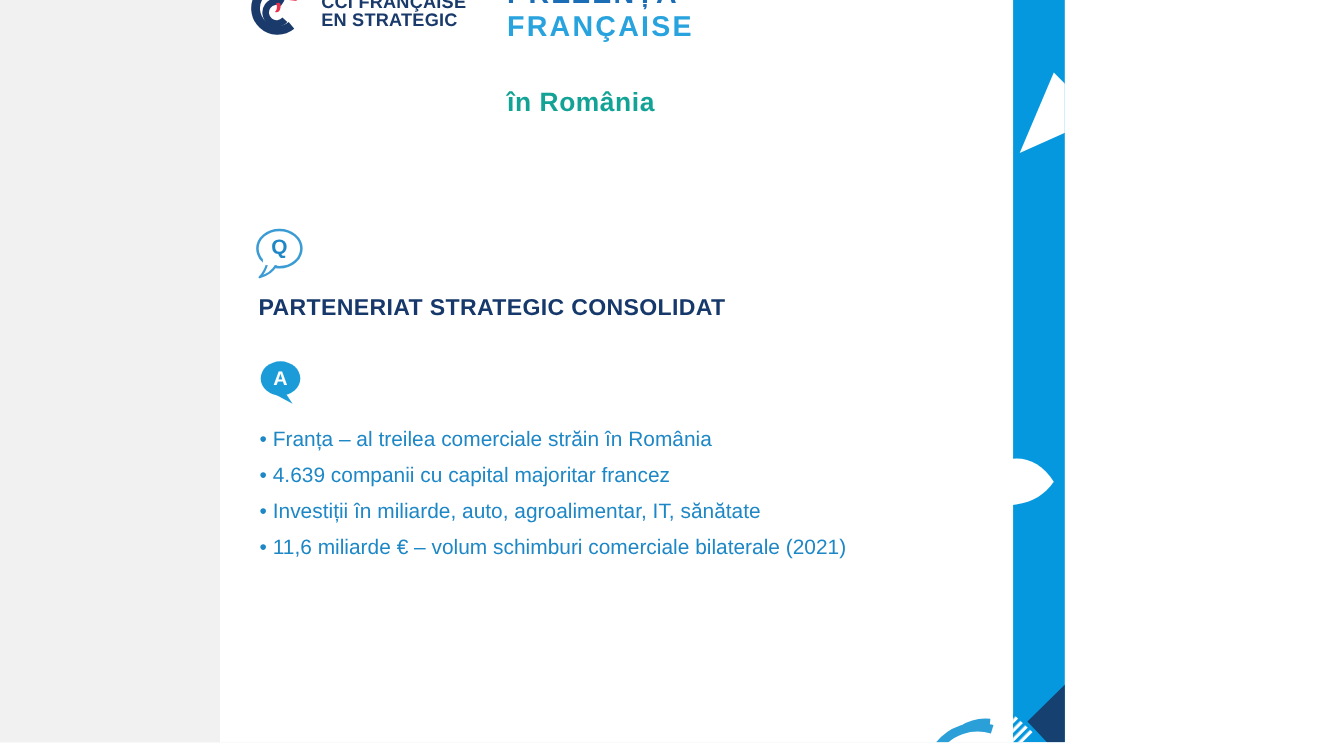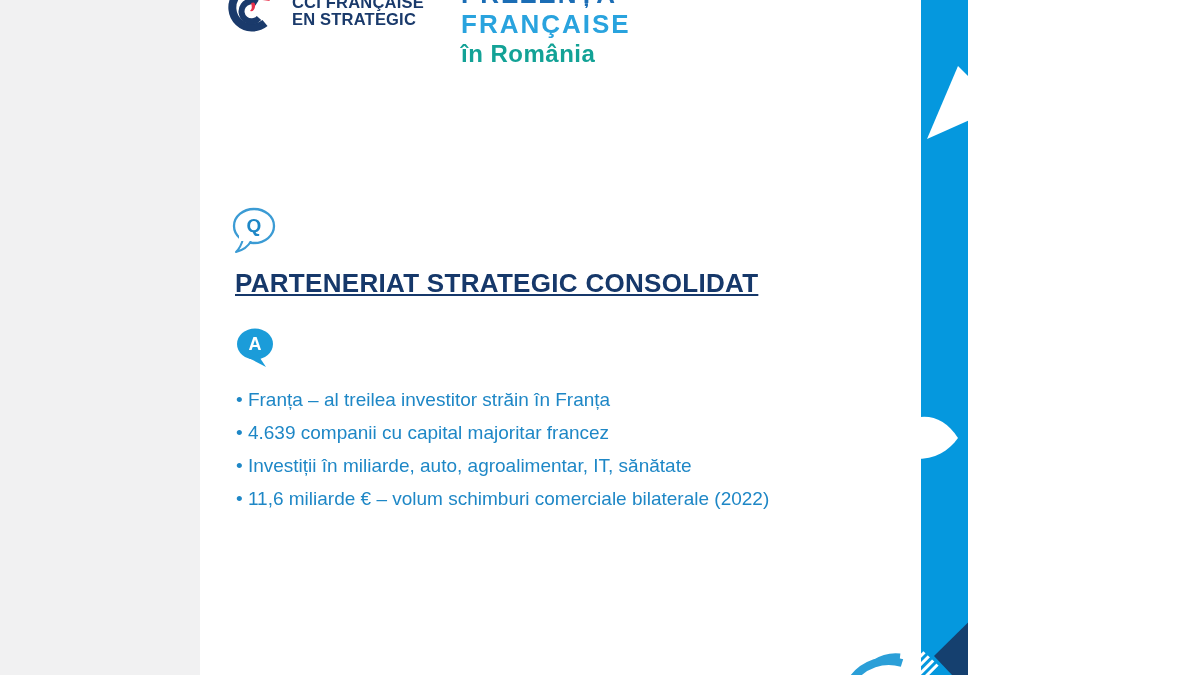--- a/index.html
+++ b/index.html
@@ -26,37 +26,38 @@
   
   .title{position:absolute;left:261px;top:-21px;white-space:nowrap;}
   .title .t1,.title .t2{
     font-size:26px;font-weight:bold;line-height:30px;letter-spacing:2px;
   }
   .title .t1{color:#1b6db5;}
   .title .t2{color:#29a3de;}
   .title .t3{
     font-size:24px;font-weight:bold;line-height:30px;letter-spacing:0.5px;
     color:#13a296;
+    margin-top:40px;
   }
   
   .bubble{position:absolute;}
   .bubble svg{position:absolute;left:0;top:0;}
   .bubble .letter{
     position:absolute;display:flex;align-items:center;justify-content:center;
     font-weight:bold;
   }
   .q-bubble{left:31px;top:206px;width:50px;height:50px;}
   .q-bubble .letter{left:3px;top:3px;width:40px;height:34px;font-size:19px;color:#1e87c6;}
   .a-bubble{left:36px;top:327px;width:46px;height:46px;}
   .a-bubble .letter{left:1px;top:2px;width:36px;height:30px;font-size:18px;color:#ffffff;}
   
   .heading{
     position:absolute;left:35px;top:268px;
-    font-size:26px;font-weight:bold;letter-spacing:0.3px;
-    color:#16386a;white-space:nowrap;text-decoration:underline;
+    font-size:21px;font-weight:bold;letter-spacing:0.3px;
+    color:#16386a;white-space:nowrap;
   }
   .bullets{
     position:absolute;left:36px;top:383px;
     font-size:19px;line-height:33px;color:#1e87c6;white-space:nowrap;
   }
   
   .band-svg{position:absolute;left:700px;top:0;width:100px;height:675px;}
   .bottom-logo-svg{position:absolute;left:645px;top:648px;width:78px;height:27px;}
 </style>
 </head>
@@ -95,24 +96,24 @@
 
     <div class="bubble a-bubble">
       <svg width="46" height="46" viewBox="0 0 46 46">
         <ellipse cx="19" cy="17" rx="18" ry="15.5" fill="#1b9cd9"></ellipse>
         <path d="M22,28 L30,40 L13,31 Z" fill="#1b9cd9"></path>
       </svg>
       <span class="letter">A</span>
     </div>
 
     <div class="bullets">
-      <div>• Franța – al treilea investitor străin în Franța</div>
+      <div>• Franța – al treilea comerciale străin în România</div>
       <div>• 4.639 companii cu capital majoritar francez</div>
       <div>• Investiții în miliarde, auto, agroalimentar, IT, sănătate</div>
-      <div>• 11,6 miliarde € – volum schimburi comerciale bilaterale (2022)</div>
+      <div>• 11,6 miliarde € – volum schimburi comerciale bilaterale (2021)</div>
     </div>
 
     <svg class="bottom-logo-svg" viewBox="0 0 78 27">
       <path d="M7,32 A45,45 0 0 1 57,15" fill="none" stroke="#2b9fd8" stroke-width="8"></path>
       <path d="M30,15 A38,38 0 0 1 55,9" fill="none" stroke="#2b9fd8" stroke-width="7"></path>
     </svg>
 
     <svg class="band-svg" viewBox="0 0 100 675">
       <defs>
         <pattern id="hatch" width="6" height="6" patternUnits="userSpaceOnUse" patternTransform="rotate(45)">

